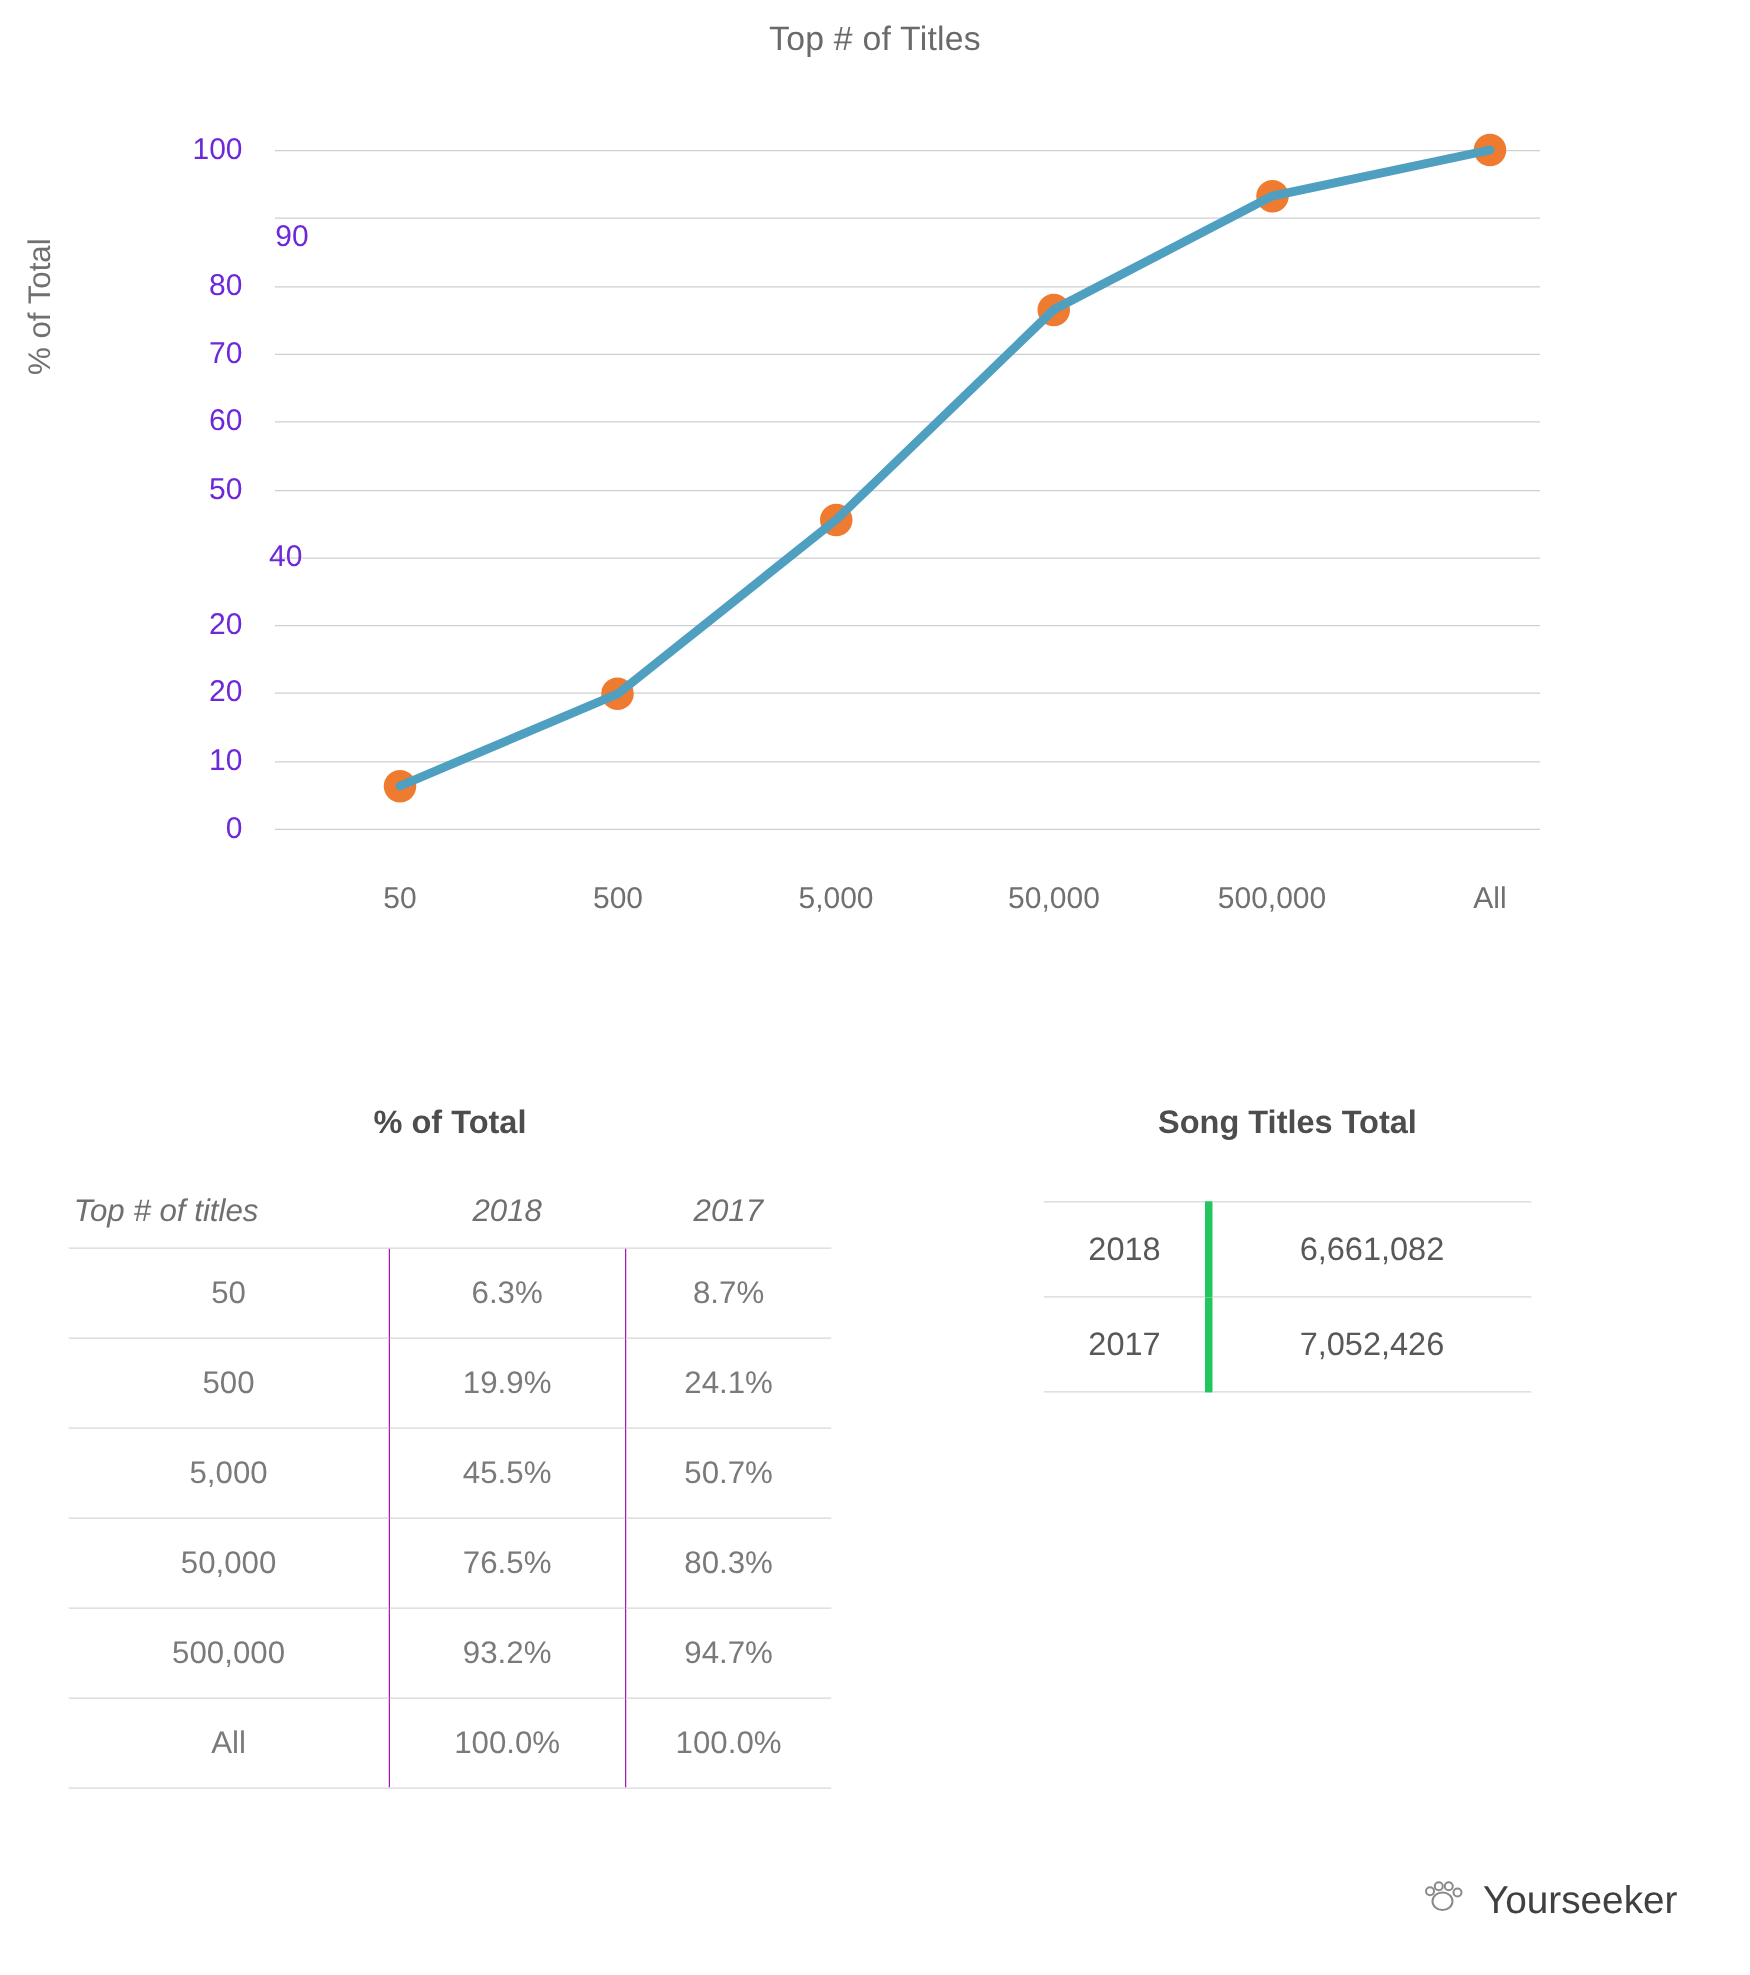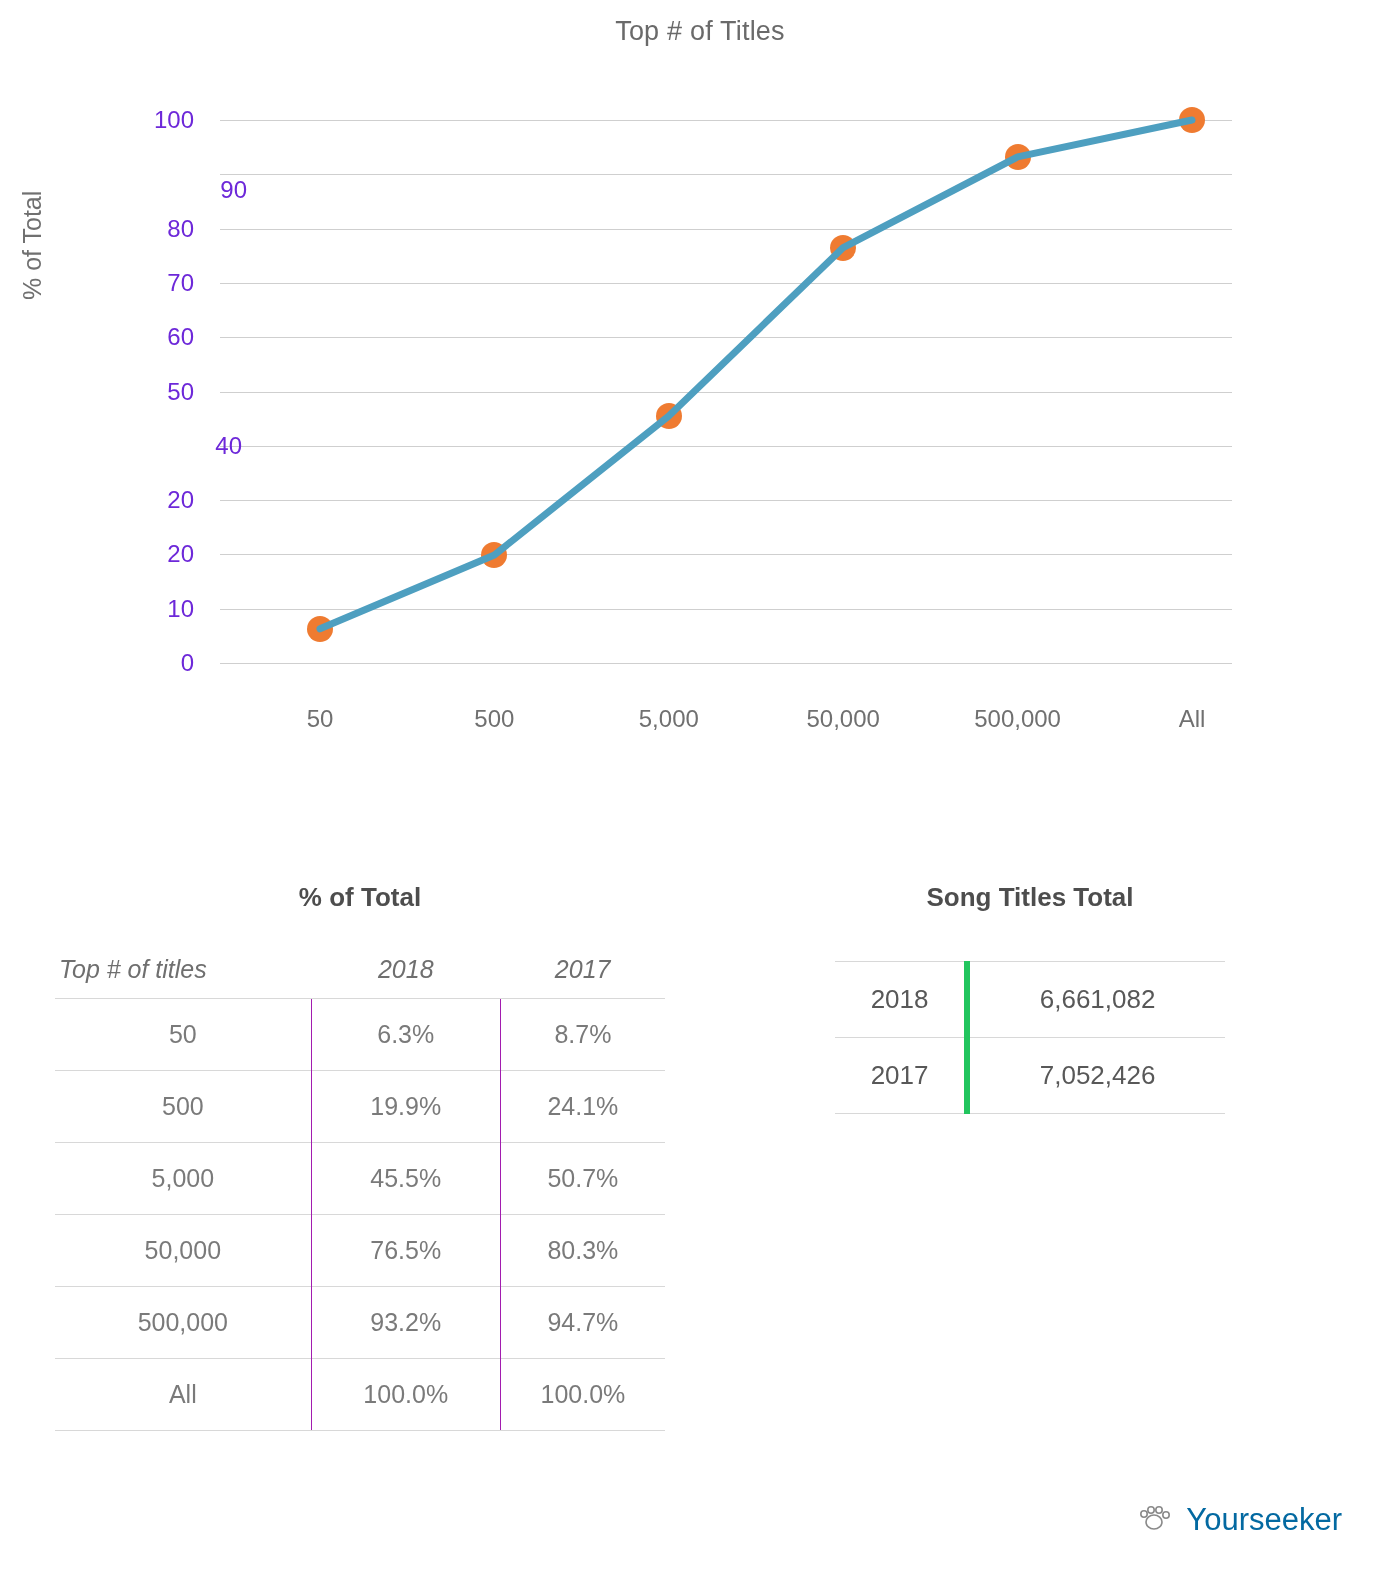--- a/index.html
+++ b/index.html
@@ -169,21 +169,21 @@
   #watermark {
     position: absolute;
     right: 58px;
     bottom: 42px;
     display: flex;
     align-items: center;
     gap: 12px;
   }
   #watermark .wm-text {
     font-size: 31px;
-    color: #0369a1;
+    color: #404040;
   }
 </style>
 </head>
 <body>
 
 <div id="chart-block">
 
   <div id="chart-title">Top # of Titles</div>
 
   <div id="y-axis-label">% of Total</div>

